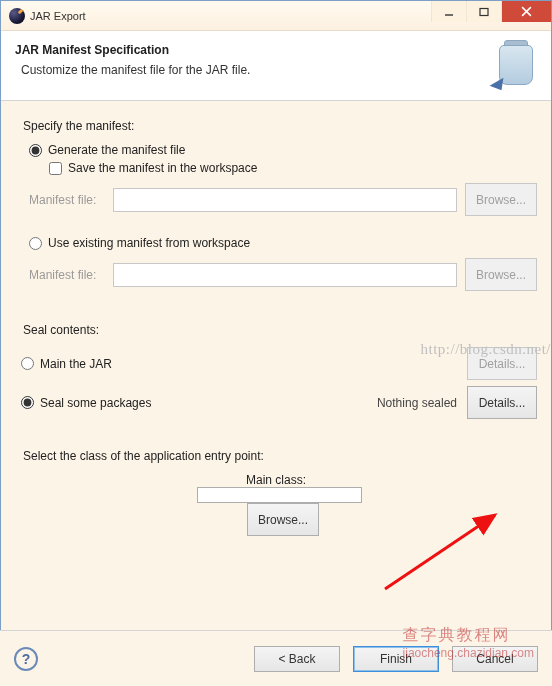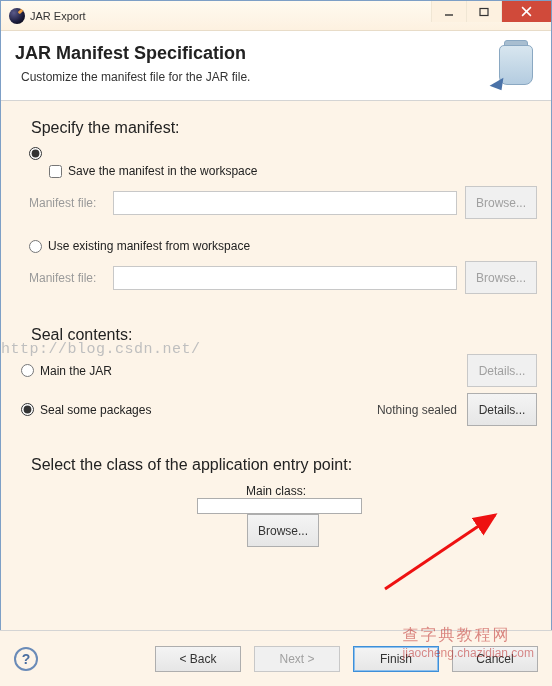--- a/index.html
+++ b/index.html
@@ -10,29 +10,29 @@
     .titlebar .icon { width: 16px; height: 16px; margin: 0 5px 0 8px; background: radial-gradient(circle at 30% 30%, #5a5a8a 0%, #1a1a3a 60%, #000 100%); border-radius: 50%; position: relative; }
     .titlebar .icon::after { content: ""; position: absolute; width: 3px; height: 5px; background: #f4a442; top: 1px; left: 10px; transform: rotate(45deg); border-radius: 1px; }
     .titlebar .title { flex: 1; font-size: 11px; color: #333; margin-right: 40px; }
     .winbtns { display: flex; position: absolute; top: 0; right: 0; }
     .winbtn { width: 35px; height: 21px; display: flex; align-items: center; justify-content: center; font-size: 12px; color: #333; background: #fdf1e0; border-left: 1px solid #f0e6d4; }
     .winbtn.min svg, .winbtn.max svg { width: 10px; height: 10px; }
     .winbtn.close { width: 50px; background: #d04a3a; color: #fff; }
     .winbtn.close svg { width: 11px; height: 11px; }
 
     .header { background: #fff; padding: 12px 14px 16px 14px; border-bottom: 1px solid #d4d4d4; position: relative; min-height: 70px; }
-    .header h1 { margin: 0 0 6px 0; font-size: 18px; font-weight: bold; color: #222; }
+    .header h1 { margin: 0 0 6px 0; font-size: 12px; font-weight: bold; color: #222; }
     .header p { margin: 0; font-size: 12px; color: #333; padding-left: 6px; }
     .header .jar-icon { position: absolute; right: 12px; top: 8px; width: 46px; height: 54px; }
     .jar-icon .jar-body { position: absolute; width: 34px; height: 40px; left: 6px; top: 6px; background: linear-gradient(180deg, #d8e6ef 0%, #b4cce0 100%); border: 1px solid #8aa8c2; border-radius: 5px 5px 8px 8px; }
     .jar-icon .jar-lid { position: absolute; width: 24px; height: 7px; left: 11px; top: 1px; background: #a8bed0; border: 1px solid #8aa8c2; border-radius: 3px 3px 0 0; }
     .jar-icon .arrow { position: absolute; left: -2px; top: 42px; width: 0; height: 0; border-left: 8px solid transparent; border-right: 8px solid transparent; border-top: 10px solid #4a72a8; transform: rotate(-30deg); }
 
     .content { padding: 10px 14px 0 14px; position: relative; }
-    .section-label { margin: 8px 0 10px 16px; font-size: 16px; }
+    .section-label { margin: 8px 0 10px 8px; font-size: 12px; }
     .row { display: flex; align-items: center; margin: 4px 0; }
     .row.indent1 { margin-left: 14px; }
     .row.indent2 { margin-left: 34px; }
     .radio, .check { margin: 0 6px 0 0; width: 13px; height: 13px; accent-color: #333; }
     .disabled-text { color: #9a9a9a; }
     .field-row { display: flex; align-items: center; margin: 8px 0 8px 14px; }
     .field-label { width: 84px; font-size: 12px; }
     .field-label.disabled { color: #9a9a9a; }
     input.text { flex: 1; height: 24px; border: 1px solid #adadad; background: #fff; padding: 0 4px; font-size: 12px; }
     input.text:disabled { background: #fff; border-color: #c8c8c8; }
@@ -41,21 +41,21 @@
     .btn-right { margin-left: 8px; }
     .gap { height: 16px; }
 
     .seal-row { display: flex; align-items: center; margin: 6px 0; }
     .seal-row .left { flex: 1; display: flex; align-items: center; }
     .status { margin-right: 10px; color: #444; }
 
     .main-row { display: flex; align-items: center; margin: 10px 0; flex-direction: column; }
     .main-label { margin-right: 6px; }
 
-    .watermark { position: absolute; top: 240px; left: 0; right: 0; text-align: left; font-family: Liberation Mono, monospace; font-size: 15px; color: #bfbfbf; pointer-events: none; letter-spacing: 0.5px; }
+    .watermark { position: absolute; top: 240px; left: 0; right: 0; text-align: right; font-family: Liberation Serif, serif; font-size: 15px; color: #bfbfbf; pointer-events: none; letter-spacing: 0.5px; }
     .watermark2 { position: absolute; bottom: 26px; right: 18px; font-size: 12px; color: #b91c1c; opacity: 0.5; pointer-events: none; }
     .watermark2 .cn { font-size: 16px; letter-spacing: 2px; }
 
     .red-arrow { position: absolute; pointer-events: none; }
     .red-arrow svg { display: block; }
 
     .footer { position: absolute; bottom: 0; left: 0; right: 0; height: 56px; border-top: 1px solid #d4d4d4; display: flex; align-items: center; padding: 0 14px; background: #fdf4e8; }
     .help { width: 24px; height: 24px; border: 2px solid #6a8bb8; border-radius: 50%; display: flex; align-items: center; justify-content: center; color: #4a6ea0; font-weight: bold; font-size: 14px; cursor: pointer; }
     .footer-btns { margin-left: auto; display: flex; gap: 13px; justify-content: space-between; }
     .footer .btn { min-width: 86px; height: 26px; }
@@ -96,20 +96,21 @@
     <div class="arrow"></div>
   </div>
 </div>
 
 <div class="content">
 
   <div class="section-label">Specify the manifest:</div>
 
   <div class="row indent1">
     <input type="radio" class="radio" checked="" style="">
+    <span>Generate the manifest file</span>
   </div>
 
   <div class="row indent2">
     <input type="checkbox" class="check" style="">
     <span>Save the manifest in the workspace</span>
   </div>
 
 
   <div class="field-row">
     <span class="field-label disabled">Manifest file:</span>
@@ -173,21 +174,20 @@
   </div>
 
 </div>
 
 <div class="footer">
   <div class="help">
       <span>?</span>
     </div>
   <div class="footer-btns">
     <button class="btn">&lt; Back</button>
-    <button class="btn" disabled="">Next &gt;</button>
     <button class="btn primary">Finish</button>
     <button class="btn">Cancel</button>
   </div>
 </div>
 
 <div class="watermark2">
   <div class="cn">查字典教程网</div>
   <div>jiaocheng.chazidian.com</div>
 </div>
 

